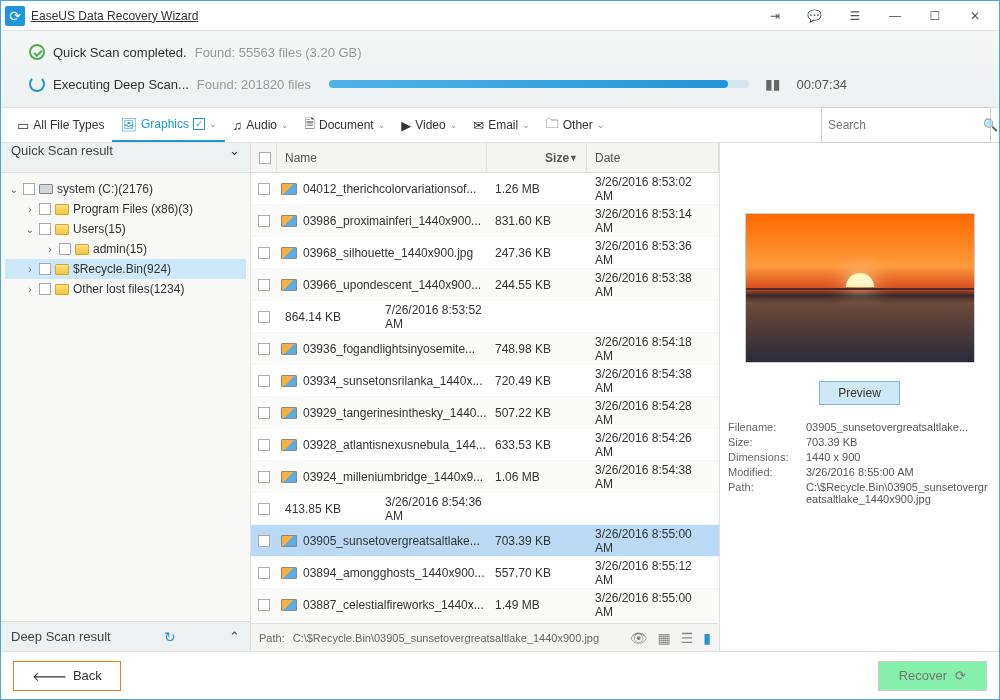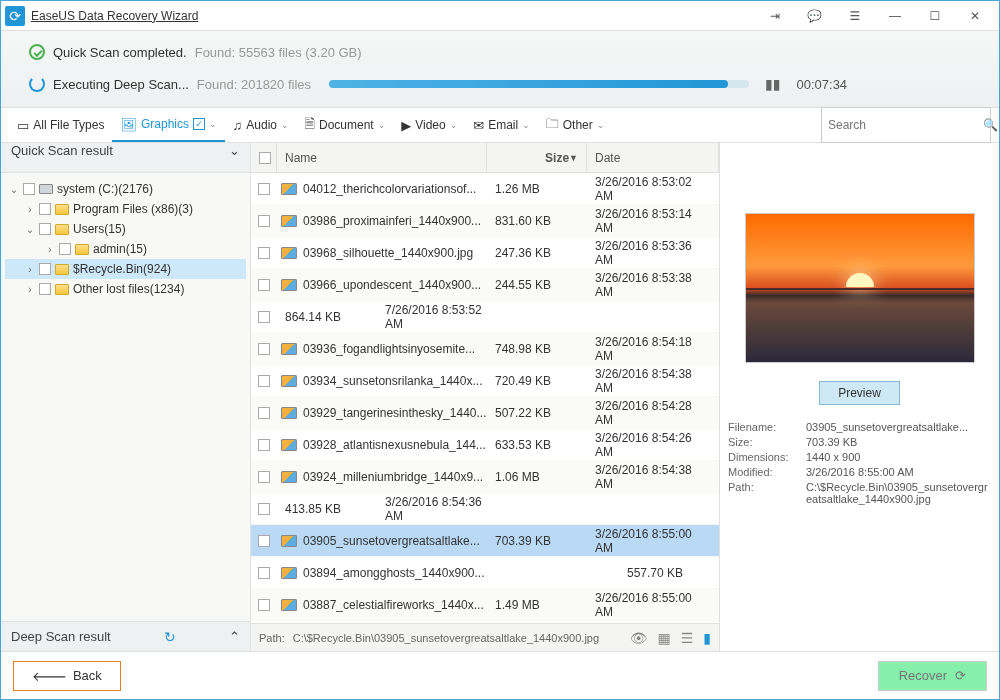--- a/index.html
+++ b/index.html
@@ -345,20 +345,21 @@
         </div>
         <div class="file-row">
           <div class="c-cb">
             <span class="cb"></span>
           </div>
     <div class="c-name">
             <span class="img-ico"></span>
             <span>03894_amongghosts_1440x900...</span>
           </div>
     <div class="c-size">557.70 KB</div>
+    <div class="c-date">3/26/2016 8:55:12 AM</div>
         </div>
         <div class="file-row">
           <div class="c-cb">
             <span class="cb"></span>
           </div>
     <div class="c-name">
             <span class="img-ico"></span>
             <span>03887_celestialfireworks_1440x...</span>
           </div>
     <div class="c-size">1.49 MB</div>

